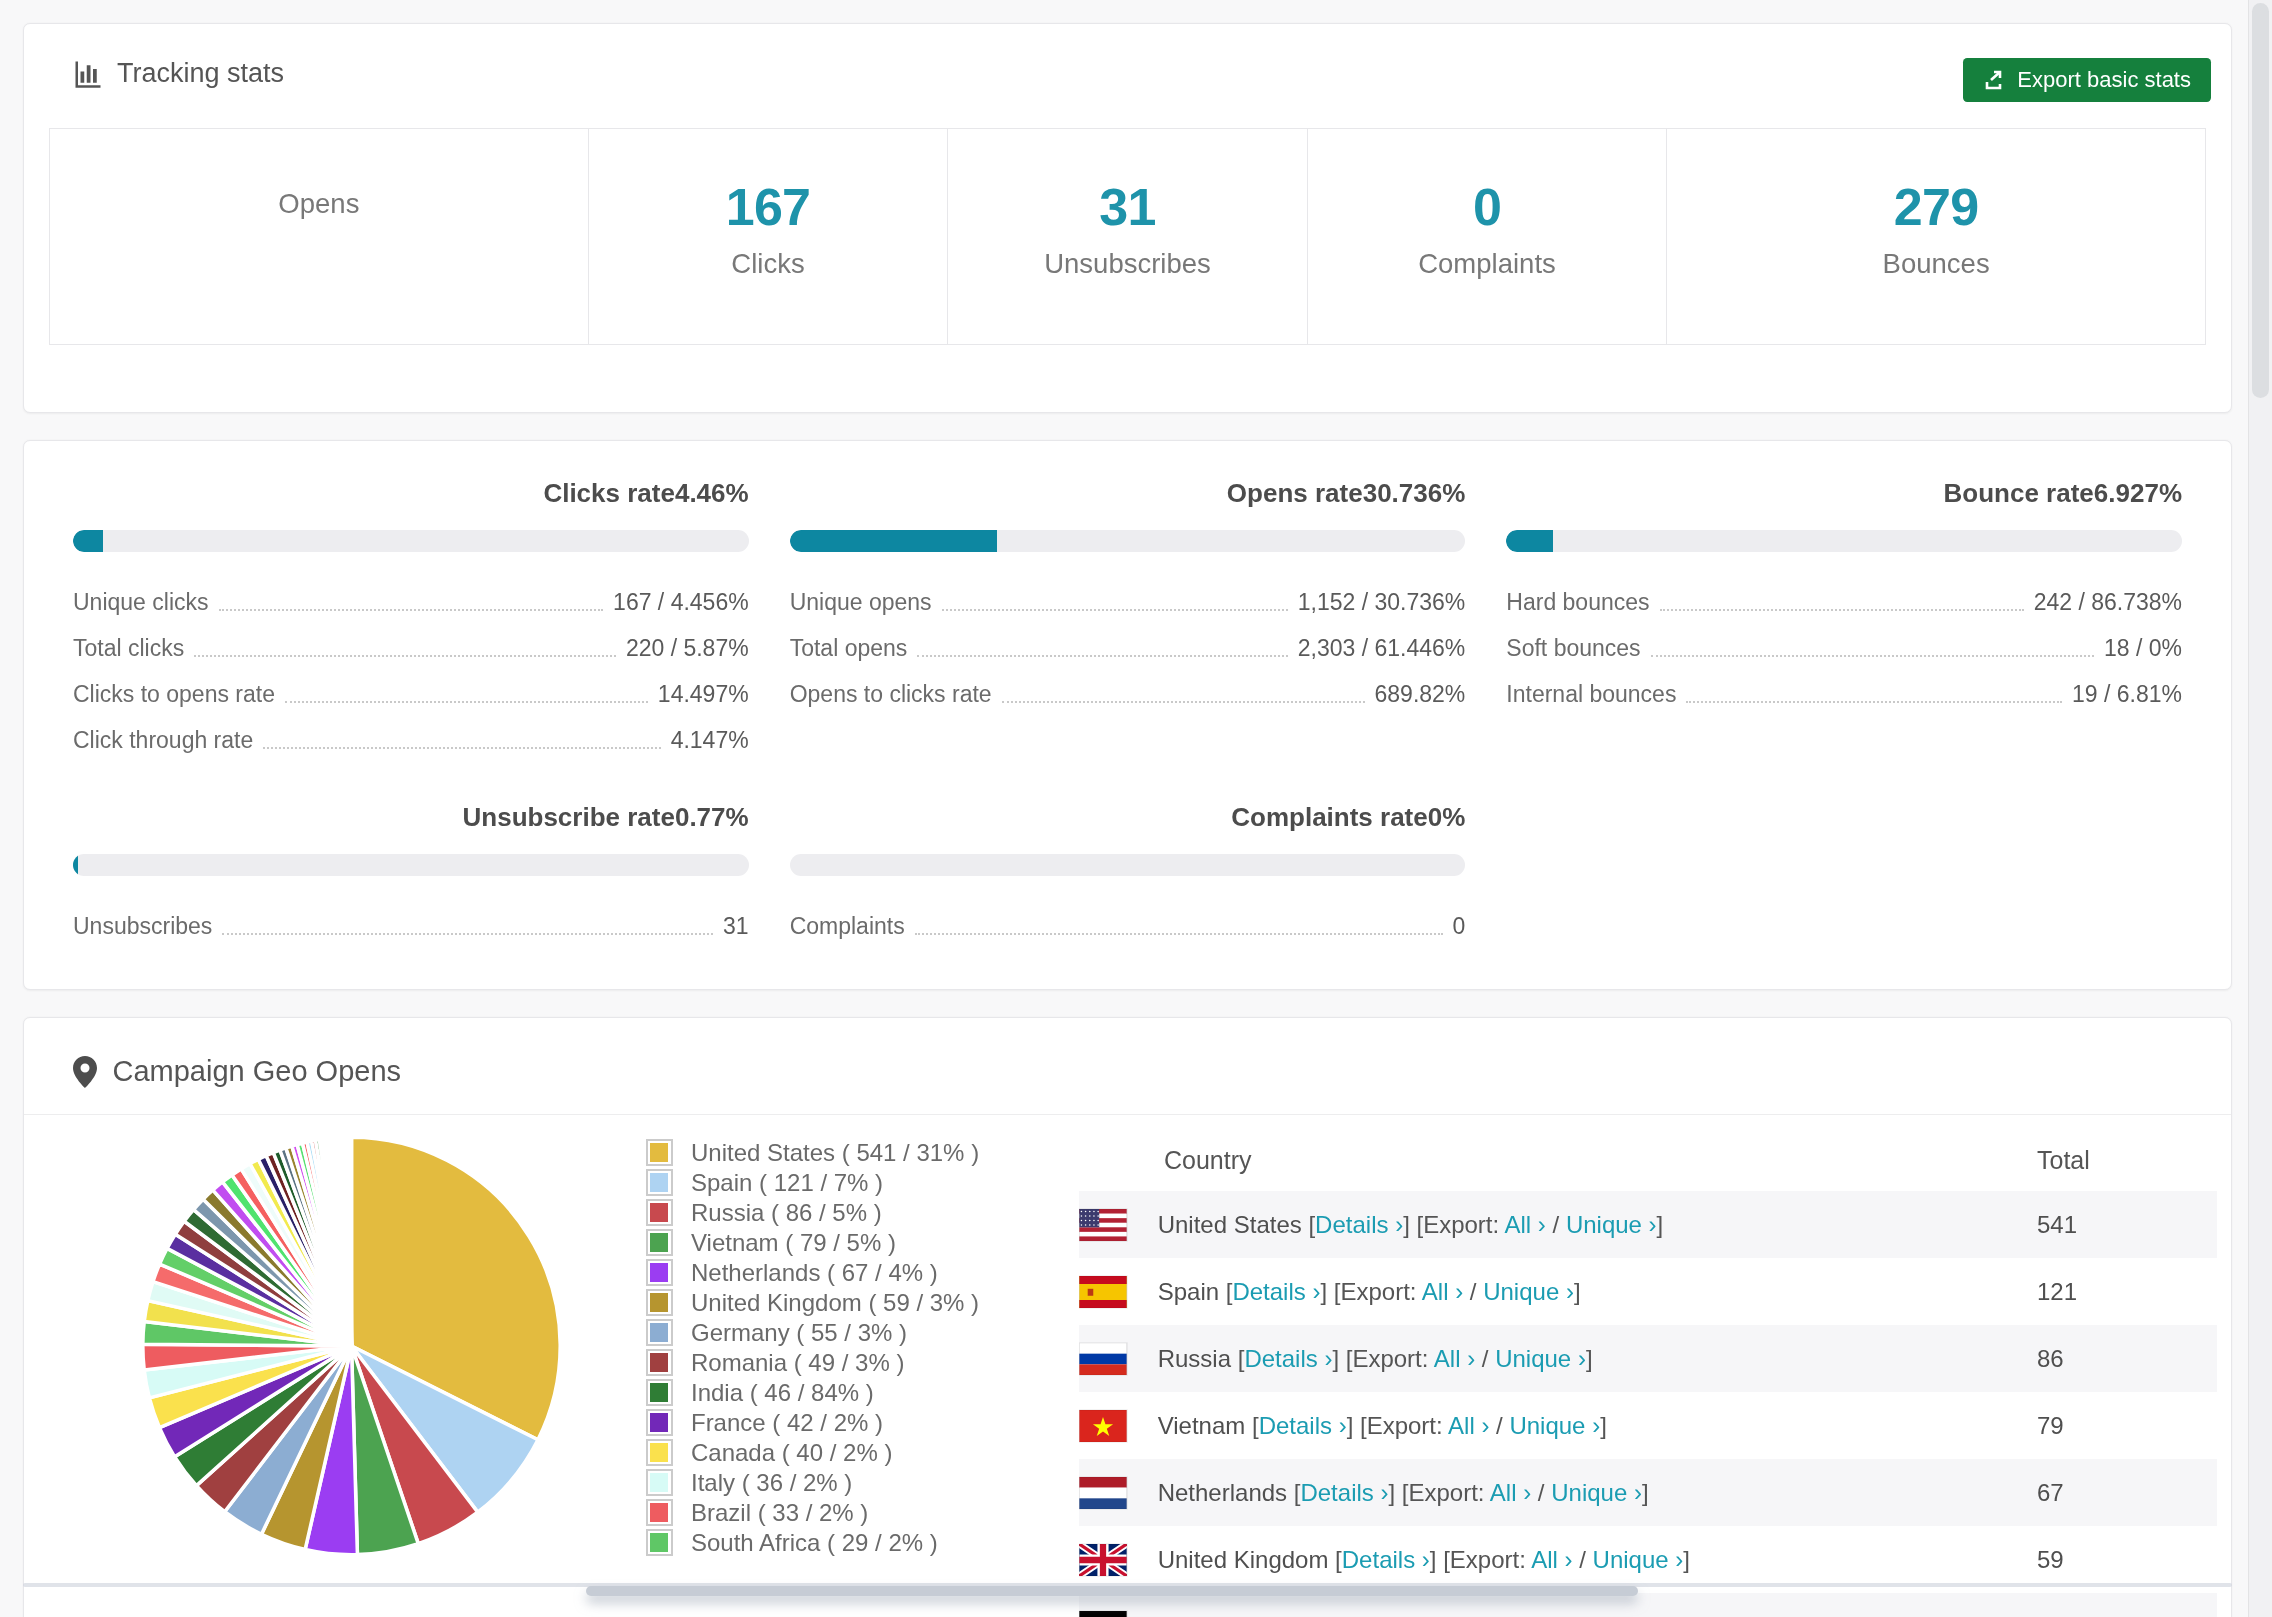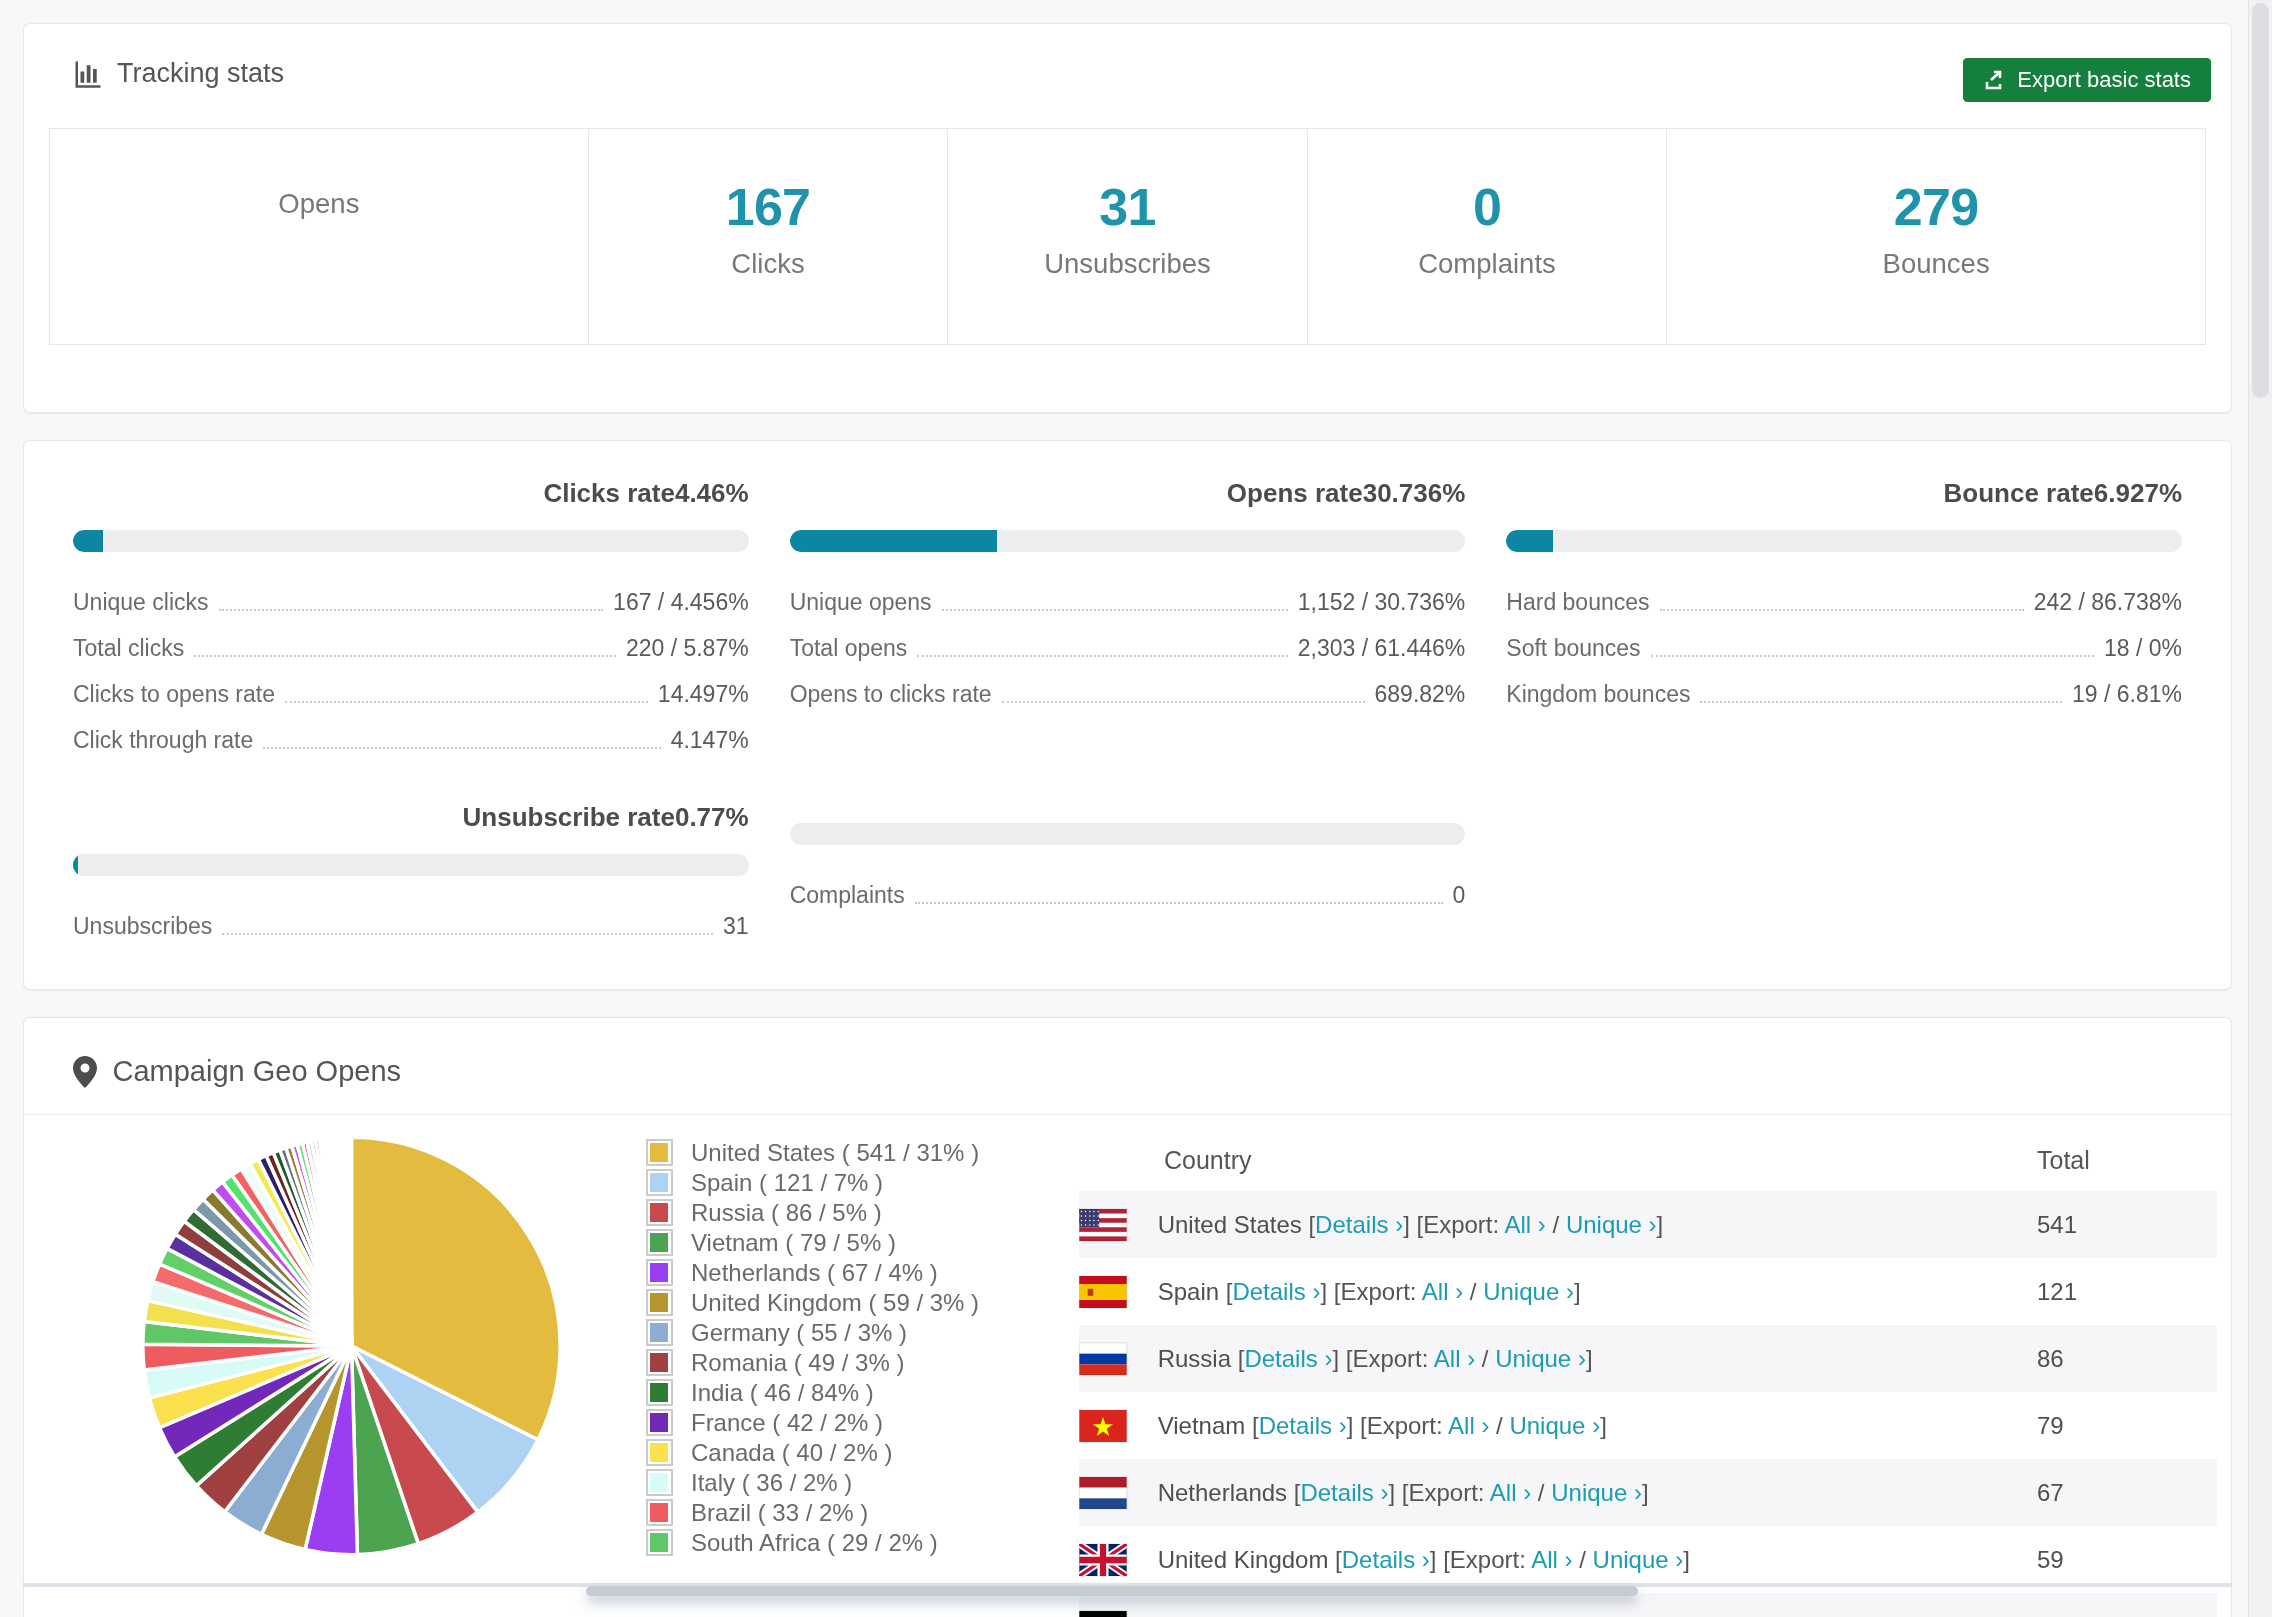--- a/index.html
+++ b/index.html
@@ -192,21 +192,21 @@
        <span class="sl-label">Hard bounces</span>
        <span class="leader"></span>
        <span class="sl-value">242 / 86.738%</span>
      </div>
             <div class="stat-line">
        <span class="sl-label">Soft bounces</span>
        <span class="leader"></span>
        <span class="sl-value">18 / 0%</span>
      </div>
             <div class="stat-line">
-       <span class="sl-label">Kingdom bounces</span>
+       <span class="sl-label">Internal bounces</span>
        <span class="leader"></span>
        <span class="sl-value">19 / 6.81%</span>
      </div>
           </div>
      </div>
         <div class="rate">
        <div class="rate-head">
          <span>Unsubscribe rate</span>
          <span>0.77%</span>
        </div>
@@ -215,20 +215,24 @@
        </div>
        <div class="rate-rows">
             <div class="stat-line">
        <span class="sl-label">Unsubscribes</span>
        <span class="leader"></span>
        <span class="sl-value">31</span>
      </div>
           </div>
      </div>
         <div class="rate">
+       <div class="rate-head">
+         <span>Complaints rate</span>
+         <span>0%</span>
+       </div>
        <div class="rate-bar">
          <div class="rate-fill" style="width:0%"></div>
        </div>
        <div class="rate-rows">
             <div class="stat-line">
        <span class="sl-label">Complaints</span>
        <span class="leader"></span>
        <span class="sl-value">0</span>
      </div>
           </div>

